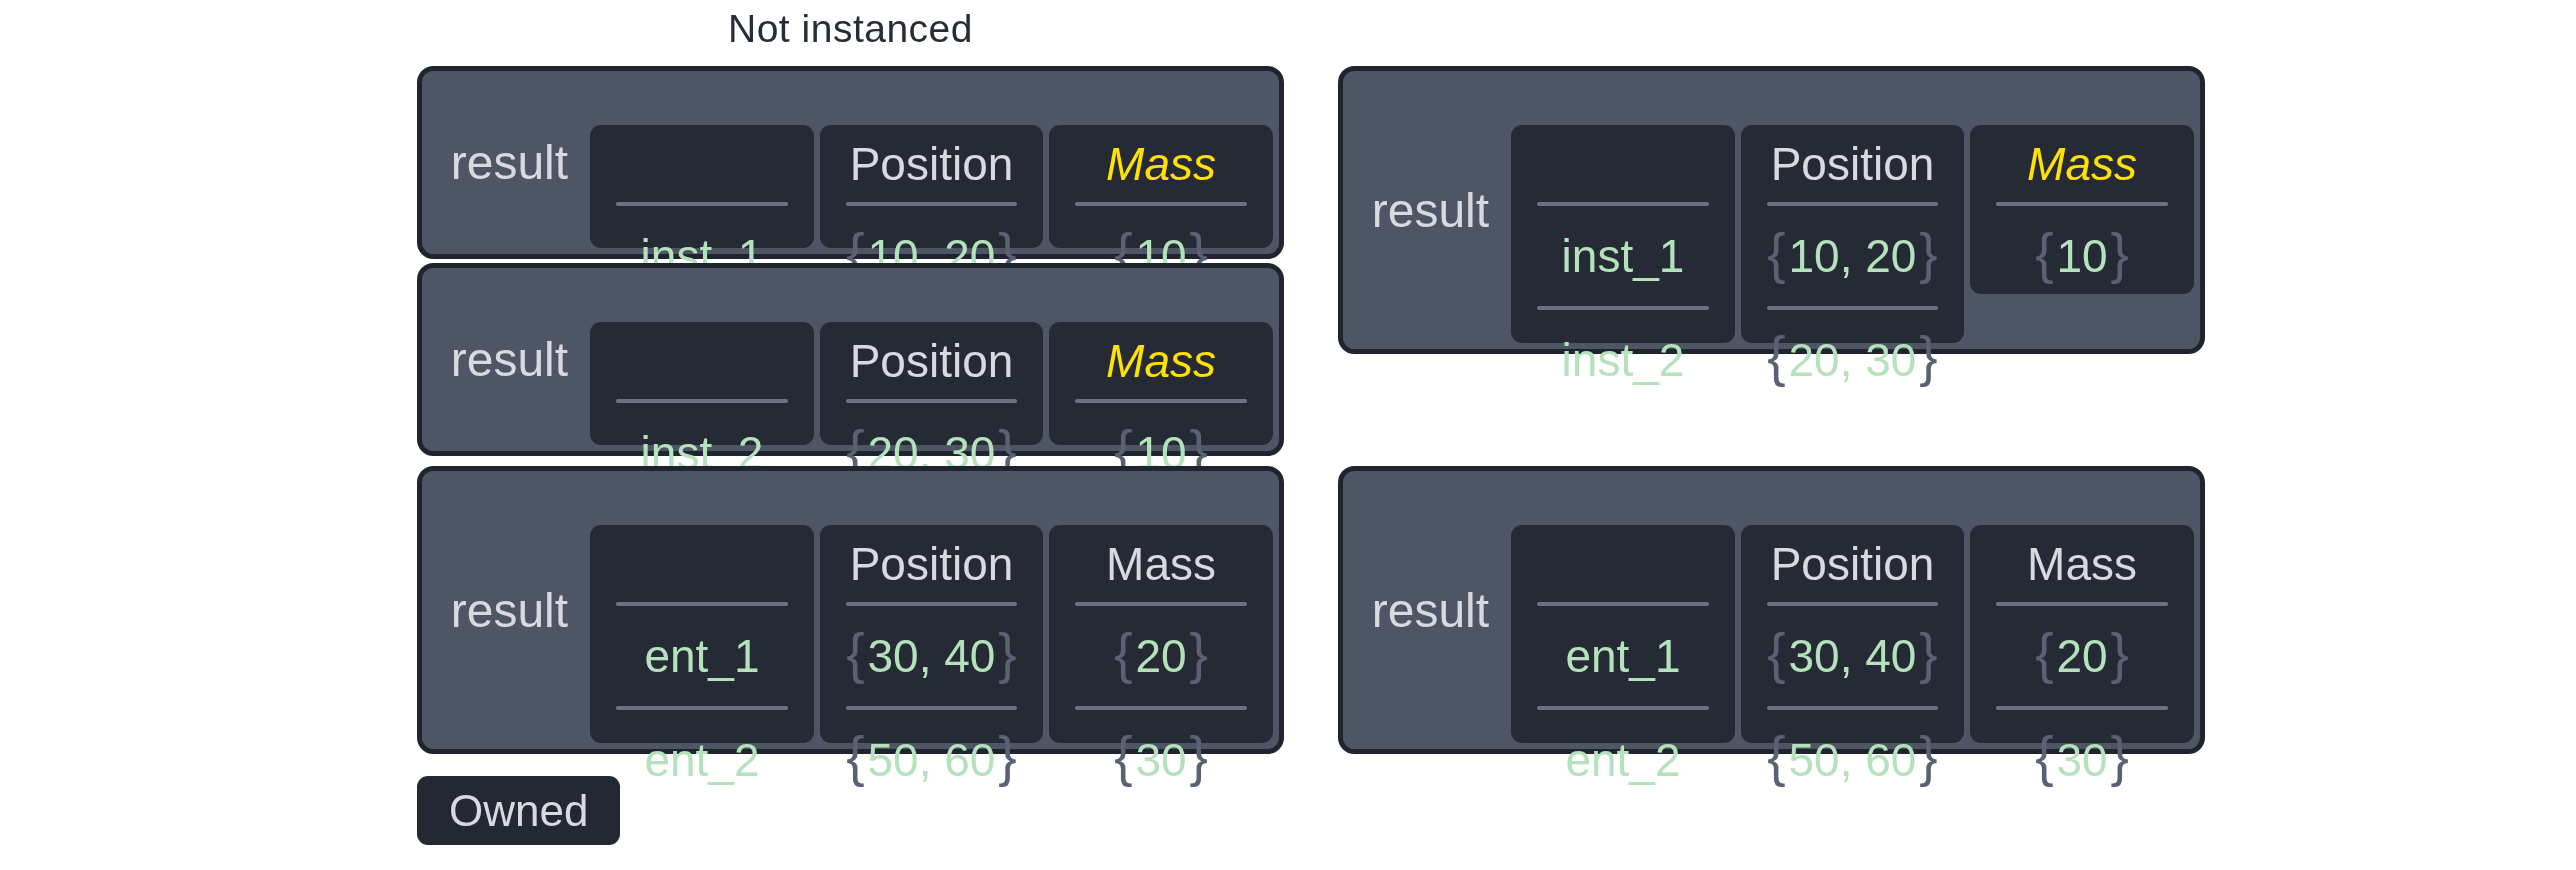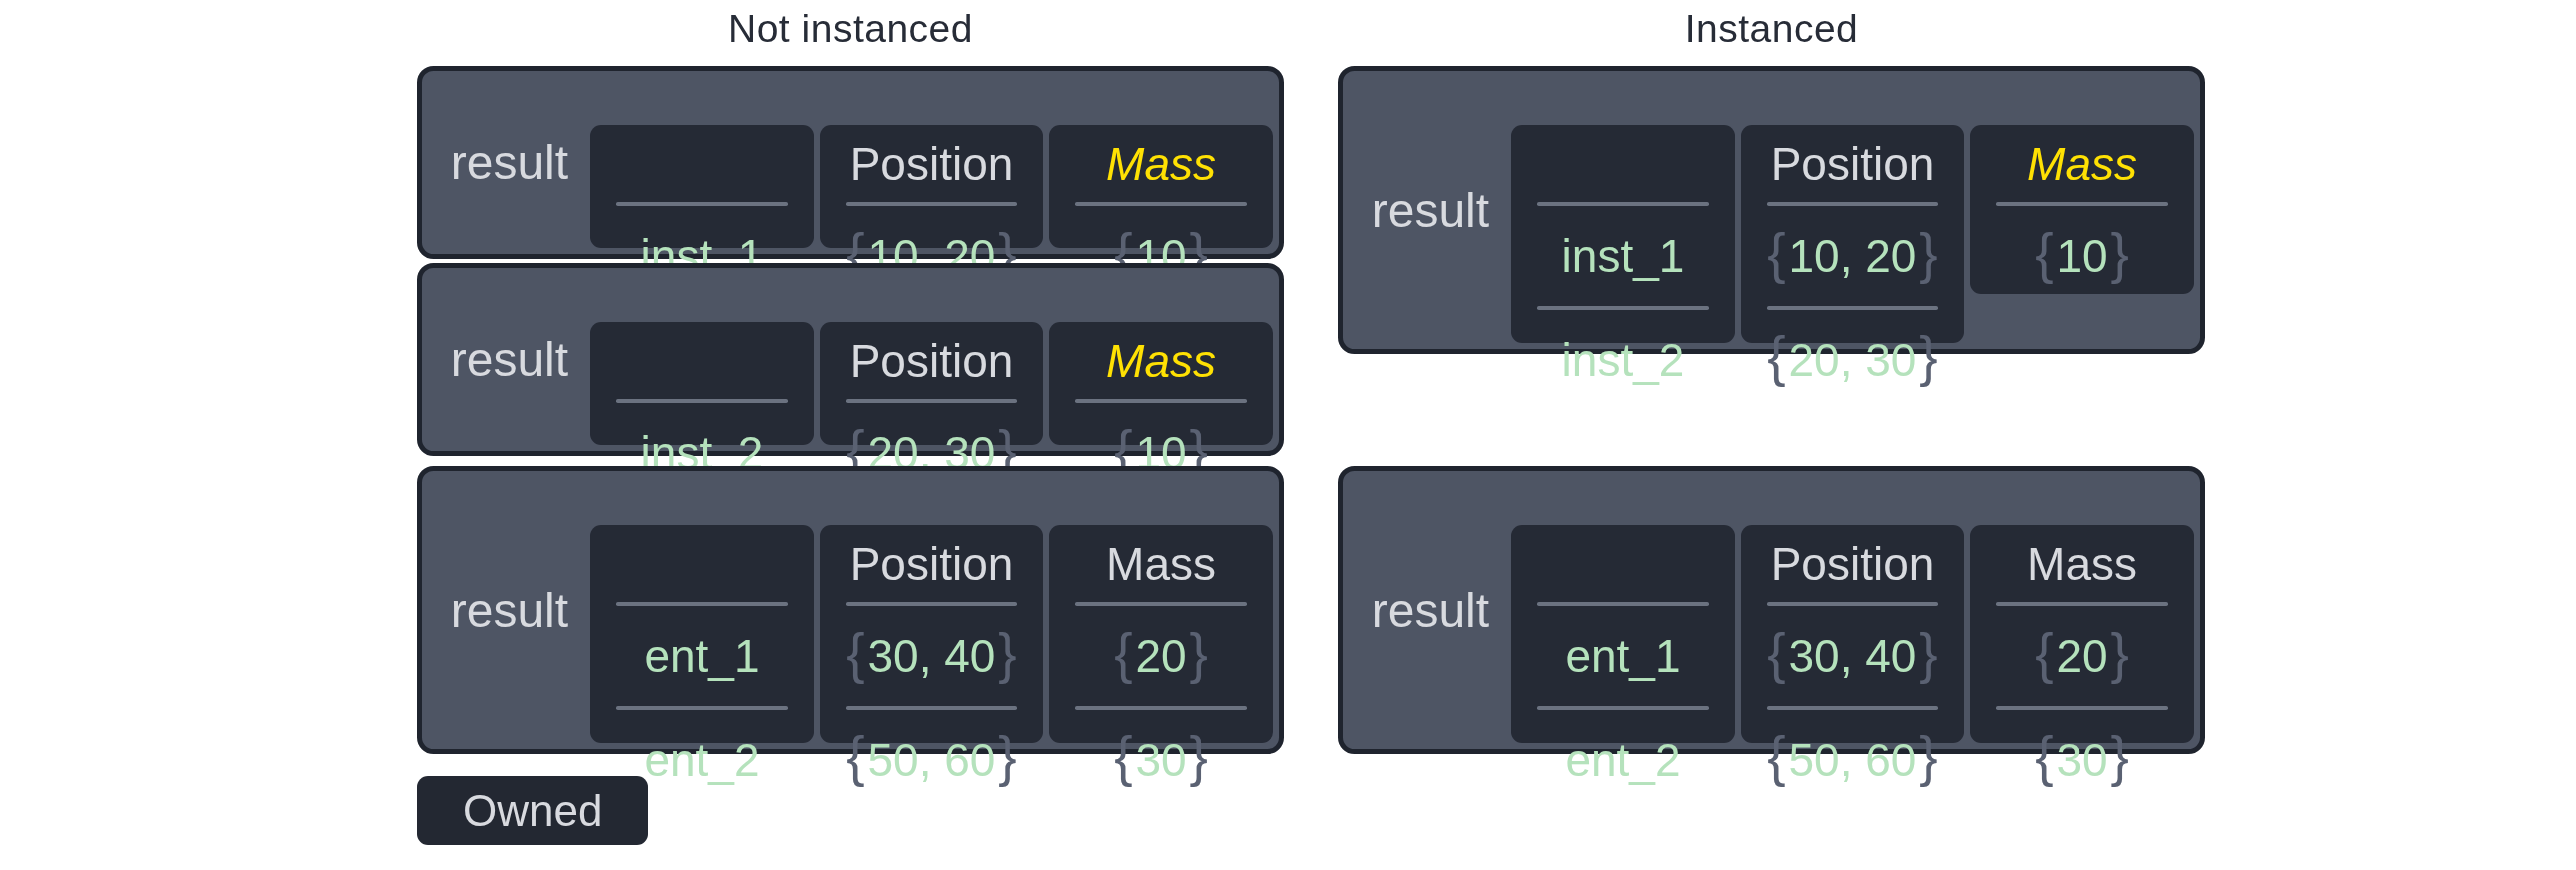--- a/index.html
+++ b/index.html
@@ -60,21 +60,21 @@
     flex:none;height:100px;
     display:flex;align-items:center;justify-content:center;
     color:#b5e2bc;font-size:46px;white-space:pre;
   }
   .brace{color:#5a6172;font-size:55px;line-height:1;padding:0 2.8px;position:relative;top:-2.8px;}
   .legend{position:absolute;top:776px;left:0;display:flex;gap:16.5px;}
   .chip{
     height:69px;box-sizing:border-box;
     background:#232832;border-radius:11px;
     display:flex;align-items:center;justify-content:center;
-    padding:0 46px;
+    padding:0 32px;
     color:#d8dadf;font-size:44px;
   }
   .chip.shared{color:#ffe103;font-style:italic;}
 </style>
 </head>
 <body>
 
 <div class="section left">
   <div class="section-title">Not instanced</div>
 
@@ -146,21 +146,20 @@
       </div>
     </div>
   </div>
 
   <div class="legend">
     <div class="chip">Owned</div>
   </div>
 </div>
 
 <div class="section right">
-  <div class="section-title">Instanced</div>
 
   <div class="box rows2 t72">
     <div class="result-area">result</div>
     <div class="grid">
       <div class="cell">
         <div class="hdr"></div>
         <div class="divider"></div>
         <div class="val">inst_1</div>
         <div class="divider"></div>
         <div class="val">inst_2</div>

